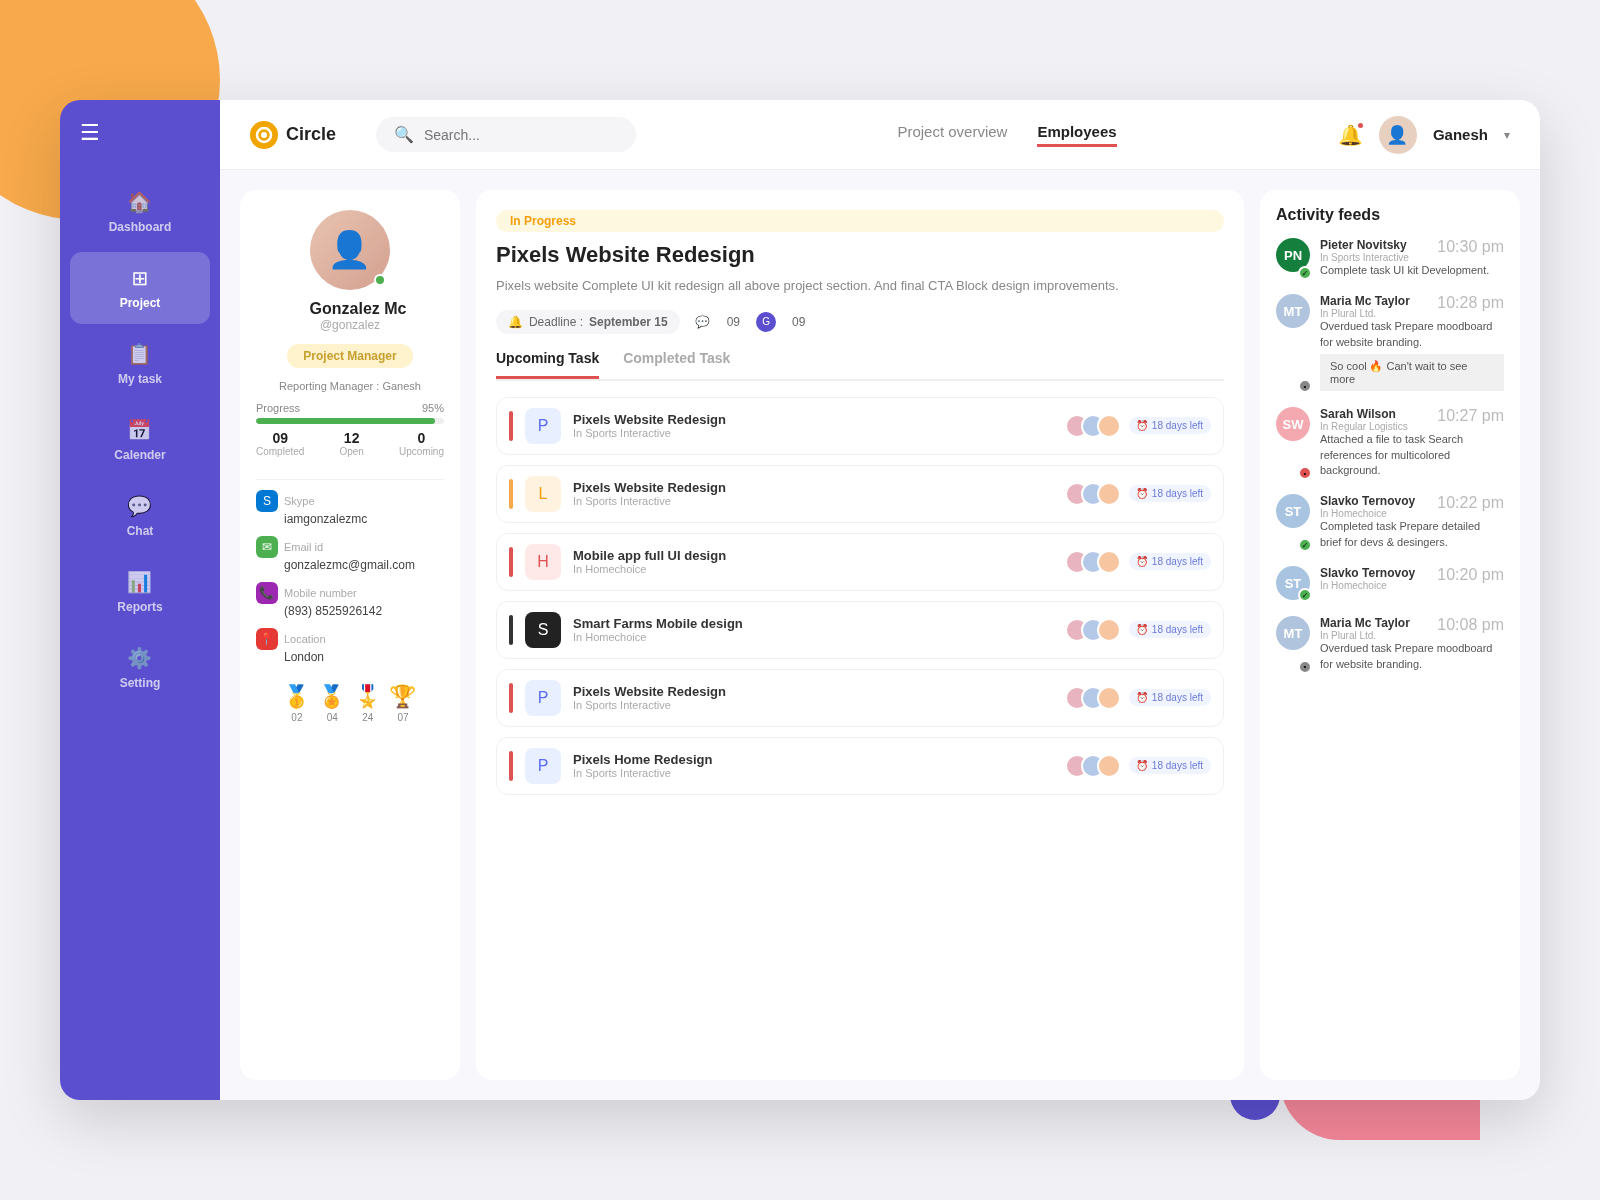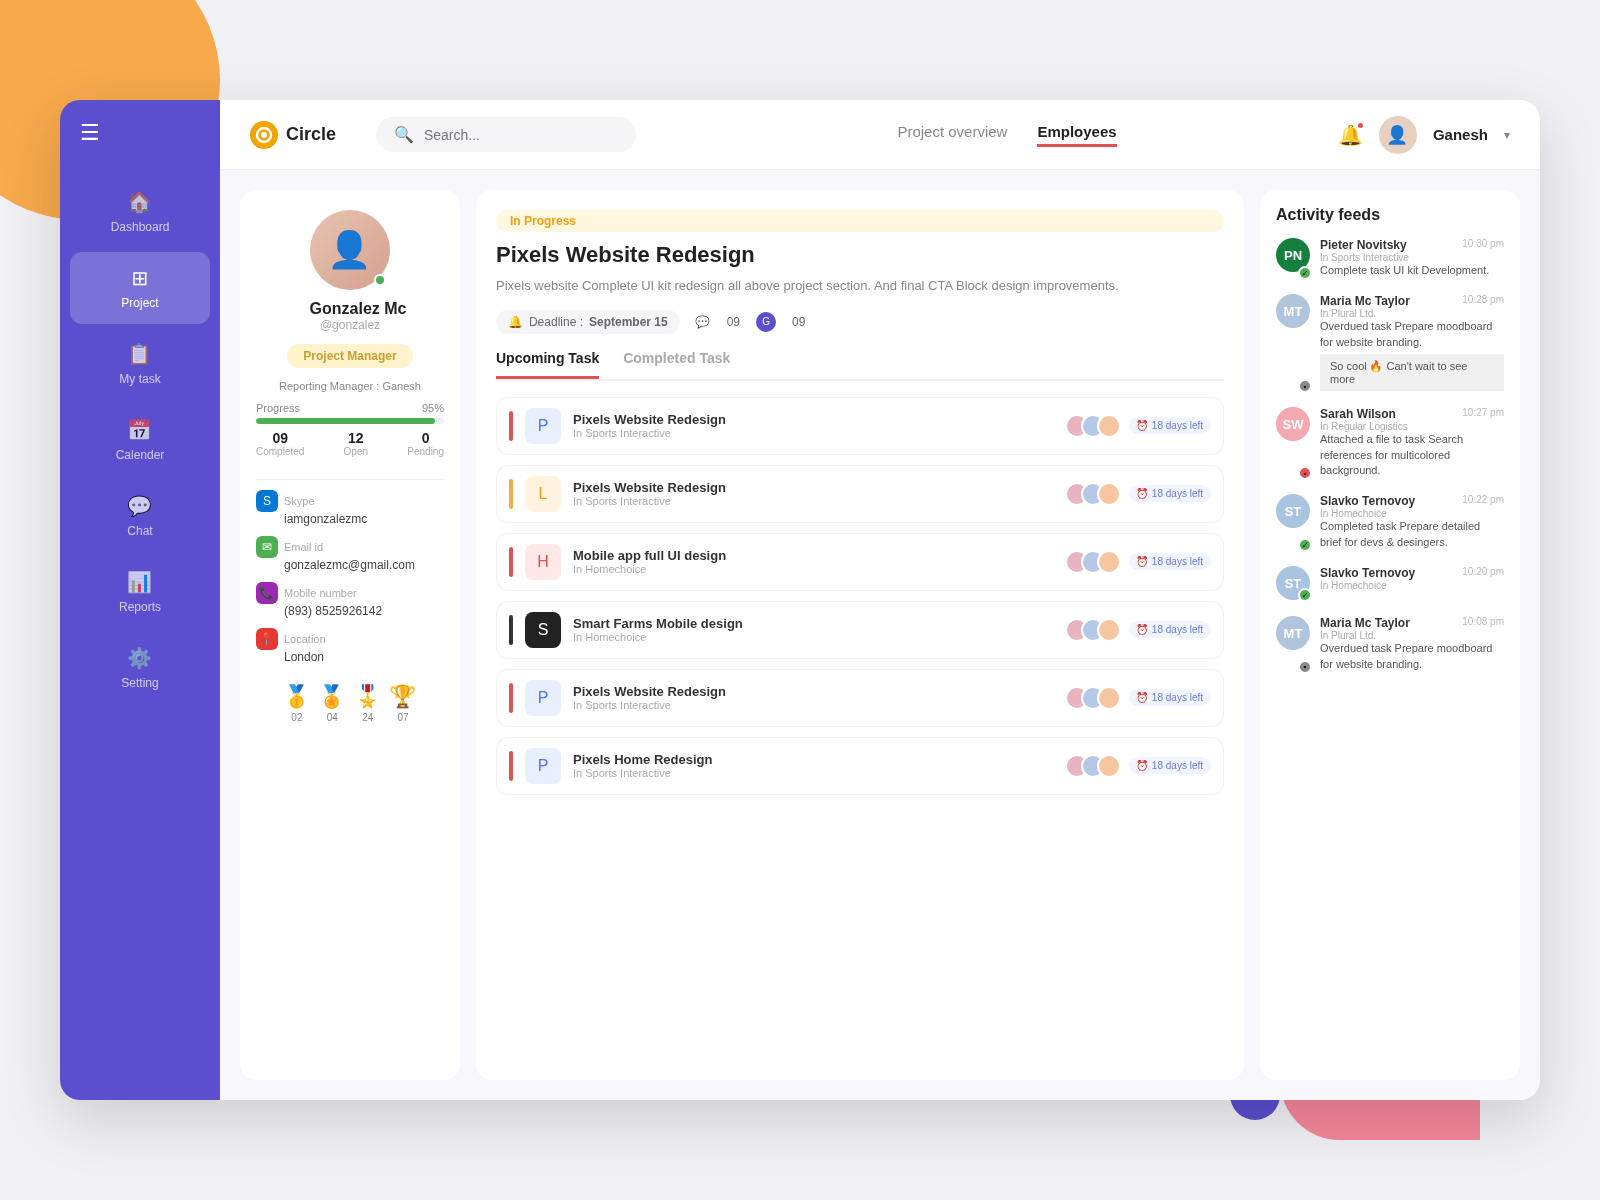--- a/index.html
+++ b/index.html
@@ -96,21 +96,21 @@
       gap: 6px;
       transition: background 0.2s;
     }
     .sidebar-item.active {
       background: rgba(255,255,255,0.2);
       color: white;
     }
     .sidebar-icon {
       font-size: 20px;
     }
-    .sidebar-label { font-size: 12px; font-weight: 400; }
+    .sidebar-label { font-size: 12px; font-weight: 700; }
 
     
     .main-content {
       flex: 1;
       background: #f8f8fc;
       display: flex;
       flex-direction: column;
       overflow: hidden;
     }
 
@@ -515,21 +515,21 @@
       font-size: 8px;
     }
     .activity-body { flex: 1; }
     .activity-name { font-size: 12px; font-weight: 700; color: #333; }
     .activity-org { font-size: 10px; color: #aaa; }
     .activity-text {
       font-size: 11px;
       color: #555;
       line-height: 1.4;
     }
-    .activity-time { font-size: 10px; color: #bbb; white-space: nowrap; }
+    .activity-time { font-size: 16px; color: #bbb; white-space: nowrap; }
     .activity-comment-bubble {
       background: #f0f0f0;
       border-radius: 0;
       padding: 6px 10px;
       font-size: 11px;
       color: #555;
       margin-top: 4px;
       display: inline-block;
     }
 
@@ -639,21 +639,21 @@
               <div class="stat-item">
                 <div class="stat-num">09</div>
                 <div class="stat-label">Completed</div>
               </div>
               <div class="stat-item">
                 <div class="stat-num">12</div>
                 <div class="stat-label">Open</div>
               </div>
               <div class="stat-item">
                 <div class="stat-num">0</div>
-                <div class="stat-label">Pending</div>
+                <div class="stat-label">Upcoming</div>
               </div>
             </div>
         </div>
 
         <div class="divider"></div>
 
         <div id="contact-list" style="width:100%;">
             <div class="contact-item">
               <div class="contact-type"><span class="contact-icon" style="background:#0078d4">S</span>Skype</div>
               <div class="contact-value">iamgonzalezmc</div>

